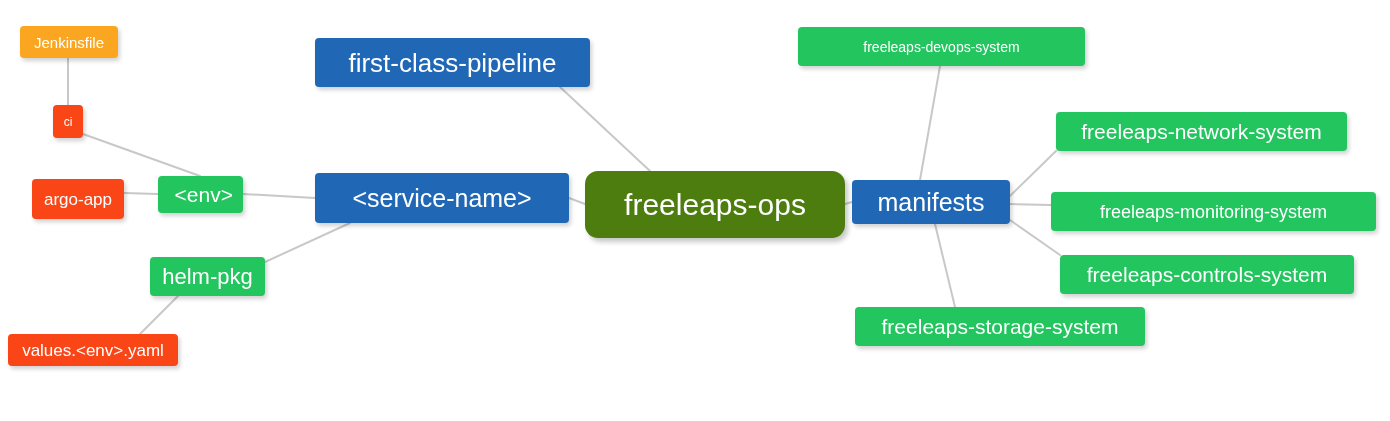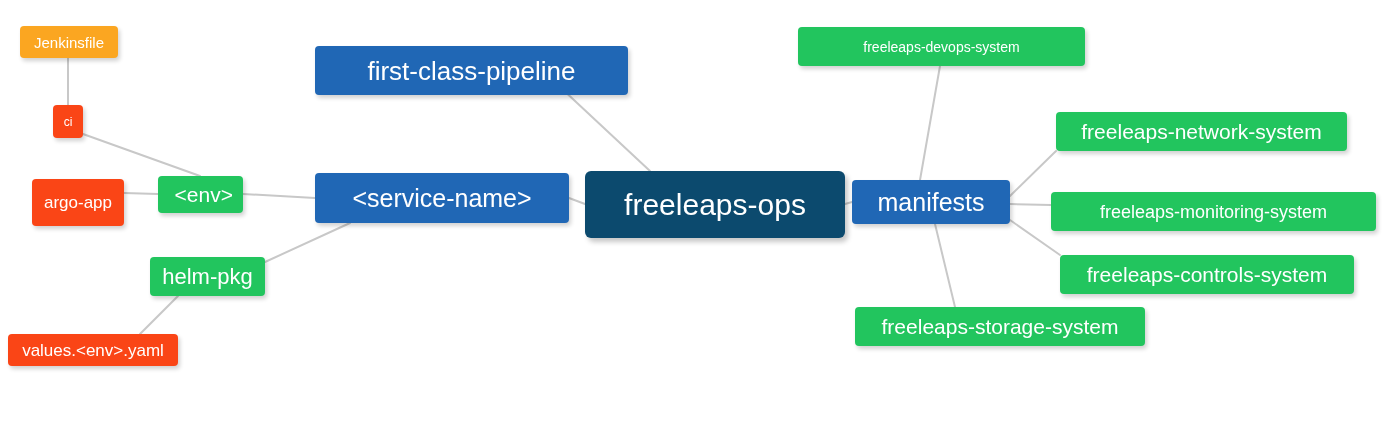--- a/index.html
+++ b/index.html
@@ -35,22 +35,22 @@
     justify-content: center;
     color: #ffffff;
     border-radius: 4px;
     white-space: nowrap;
     line-height: 1;
     box-shadow: 2px 3px 4px rgba(0,0,0,0.18);
     user-select: none;
     padding: 0 10px;
   }
   .n-root {
-    background: #0c4a6e;
-    border-radius: 6px;
+    background: #4d7c0f;
+    border-radius: 13px;
     box-shadow: 3px 4px 5px rgba(0,0,0,0.22);
   }
   .n-blue   { background: #2067b5; }
   .n-green  { background: #22c55e; }
   .n-red    { background: #fa4516; }
   .n-orange { background: #fba621; }
 </style>
 </head>
 <body>
 
@@ -71,36 +71,36 @@
       <line x1="1010" y1="220" x2="1060" y2="255" stroke="#c8c8c8" stroke-width="2" stroke-linecap="round"></line>
       <line x1="935" y1="224" x2="955" y2="307" stroke="#c8c8c8" stroke-width="2" stroke-linecap="round"></line>
     </svg>
   <div id="nodes-layer">
       <div class="node n-root" style="left: 585px; top: 171px; width: 260px; height: 67px; font-size: 30px;">
         <span>freeleaps-ops</span>
       </div>
       <div class="node n-blue" style="left: 315px; top: 173px; width: 254px; height: 50px; font-size: 25px;">
         <span>&lt;service-name&gt;</span>
       </div>
-      <div class="node n-blue" style="left: 315px; top: 38px; width: 313px; height: 49px; font-size: 26px; margin-top: 8px;">
+      <div class="node n-blue" style="left: 315px; top: 38px; width: 275px; height: 49px; font-size: 26px;">
         <span>first-class-pipeline</span>
       </div>
       <div class="node n-blue" style="left: 852px; top: 180px; width: 158px; height: 44px; font-size: 25px;">
         <span>manifests</span>
       </div>
       <div class="node n-green" style="left: 158px; top: 176px; width: 85px; height: 37px; font-size: 21px; justify-content: flex-end;">
         <span>&lt;env&gt;</span>
       </div>
       <div class="node n-green" style="left: 150px; top: 257px; width: 115px; height: 39px; font-size: 22px;">
         <span>helm-pkg</span>
       </div>
       <div class="node n-red" style="left: 53px; top: 105px; width: 30px; height: 33px; font-size: 12px;">
         <span>ci</span>
       </div>
-      <div class="node n-red" style="left: 32px; top: 179px; width: 92px; height: 47px; font-size: 17px;">
+      <div class="node n-red" style="left: 32px; top: 179px; width: 92px; height: 40px; font-size: 17px;">
         <span>argo-app</span>
       </div>
       <div class="node n-orange" style="left: 20px; top: 26px; width: 98px; height: 32px; font-size: 15px; justify-content: center;">
         <span>Jenkinsfile</span>
       </div>
       <div class="node n-red" style="left: 8px; top: 334px; width: 170px; height: 32px; font-size: 17px;">
         <span>values.&lt;env&gt;.yaml</span>
       </div>
       <div class="node n-green" style="left: 798px; top: 27px; width: 287px; height: 39px; font-size: 14px;">
         <span>freeleaps-devops-system</span>

